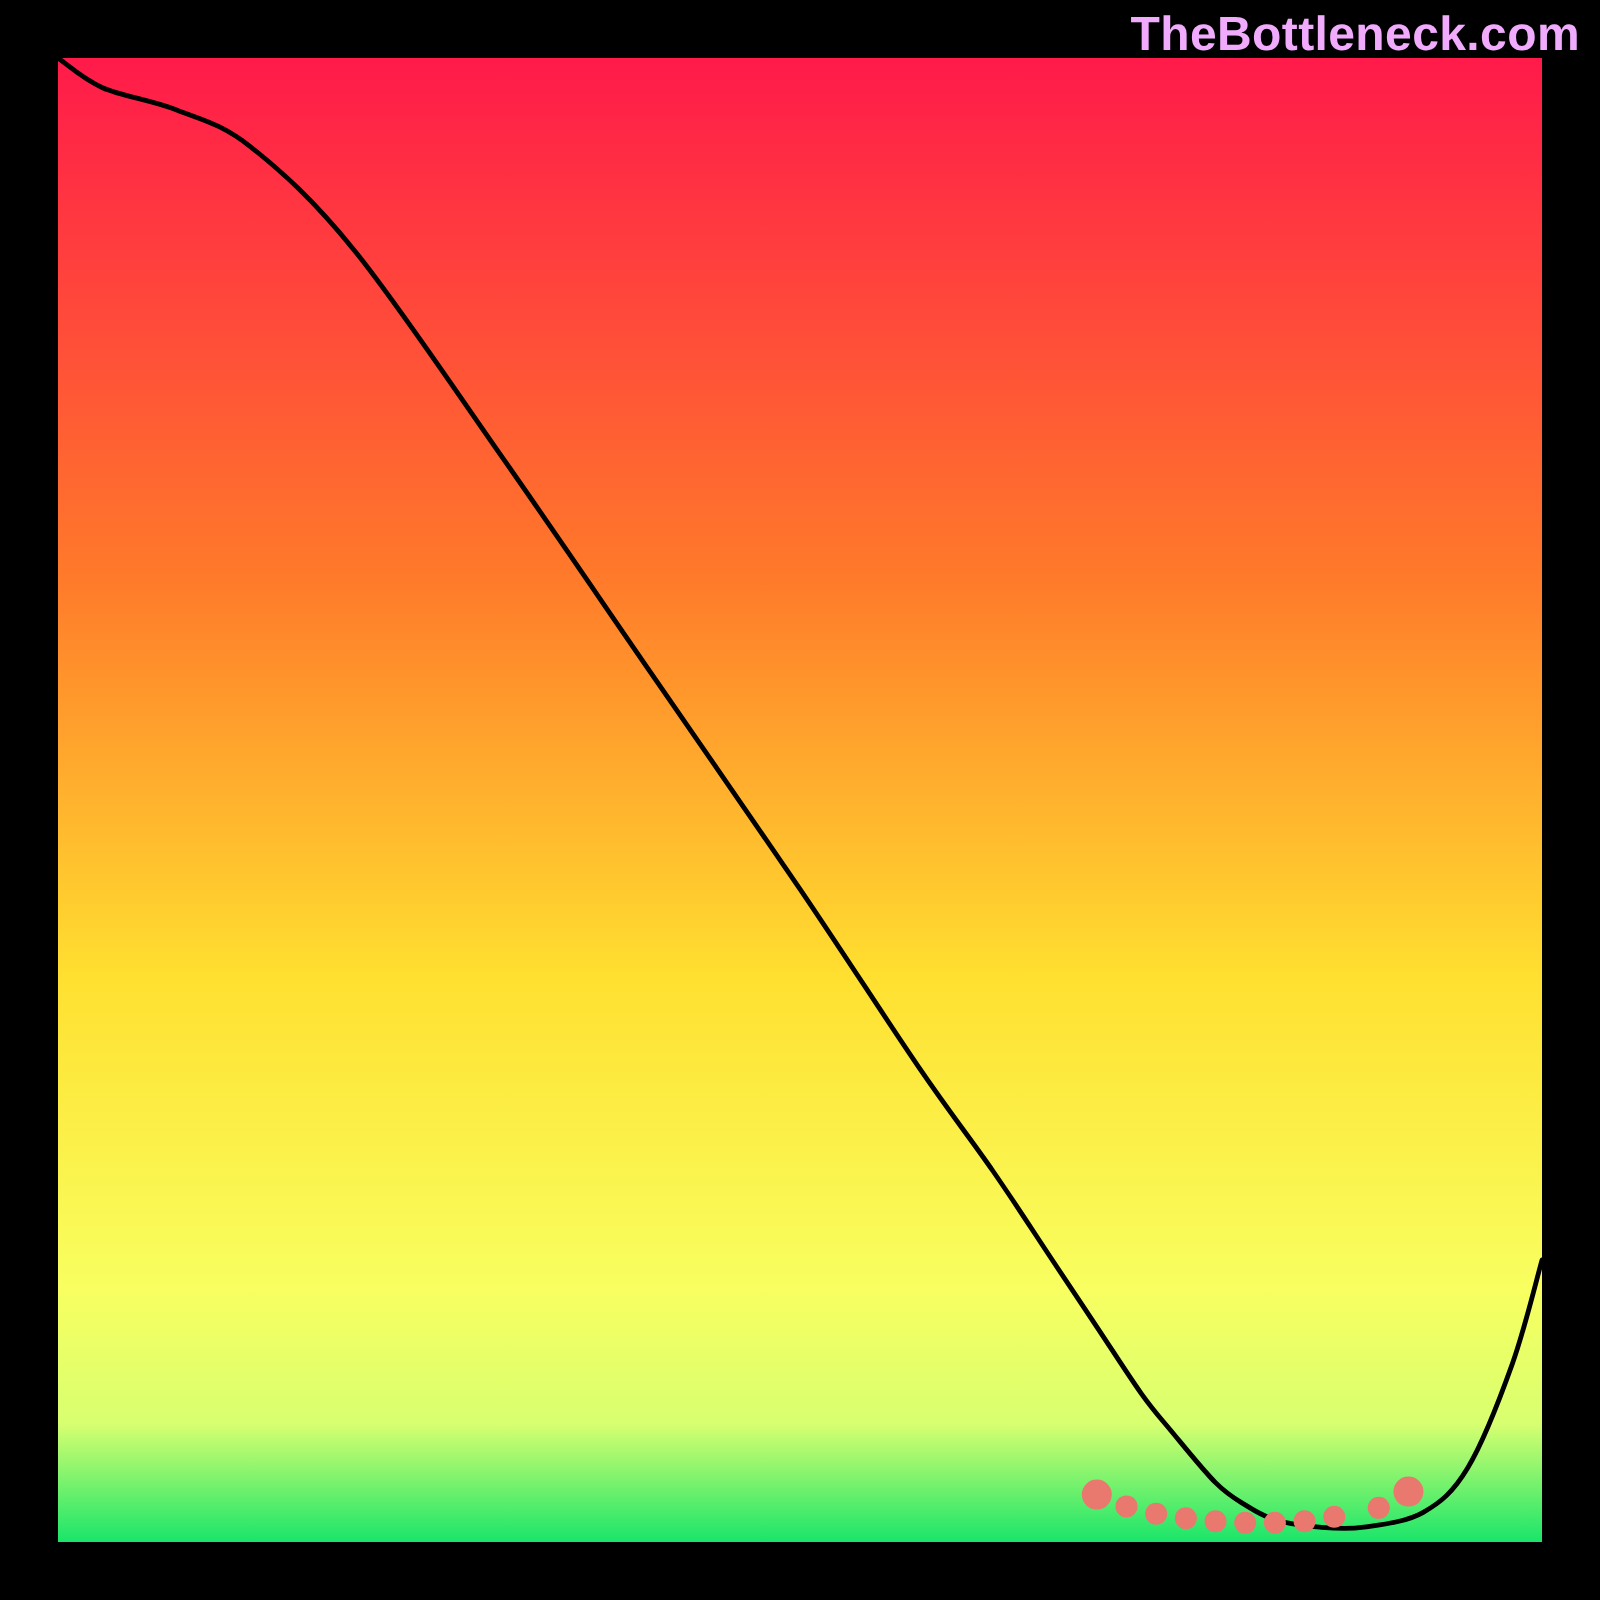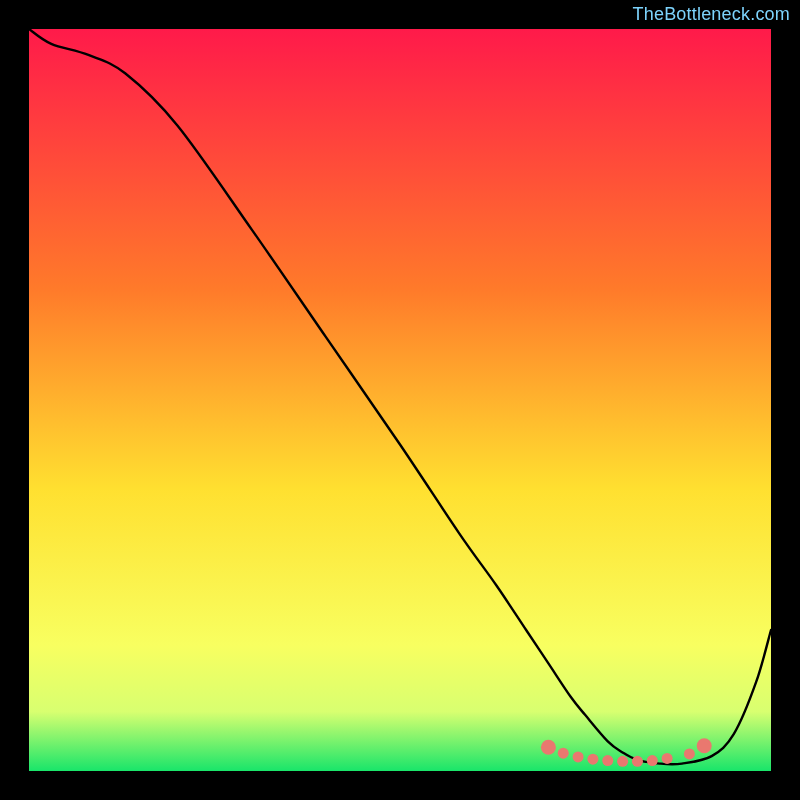--- a/index.html
+++ b/index.html
@@ -16,23 +16,23 @@
     top: 0;
     width: 800px;
     height: 800px;
     background: #000;
   }
   .watermark {
     position: absolute;
     top: 4px;
     right: 10px;
     font-family: Arial, Helvetica, sans-serif;
-    font-size: 18px;
-    color: #7dd3fc;
-    font-weight: 400;
+    font-size: 24px;
+    color: #f0abfc;
+    font-weight: 700;
     letter-spacing: 0.2px;
   }
   .plot-wrap {
     position: absolute;
     left: 29px;
     top: 29px;
     width: 742px;
     height: 742px;
   }
   svg { display: block; }

